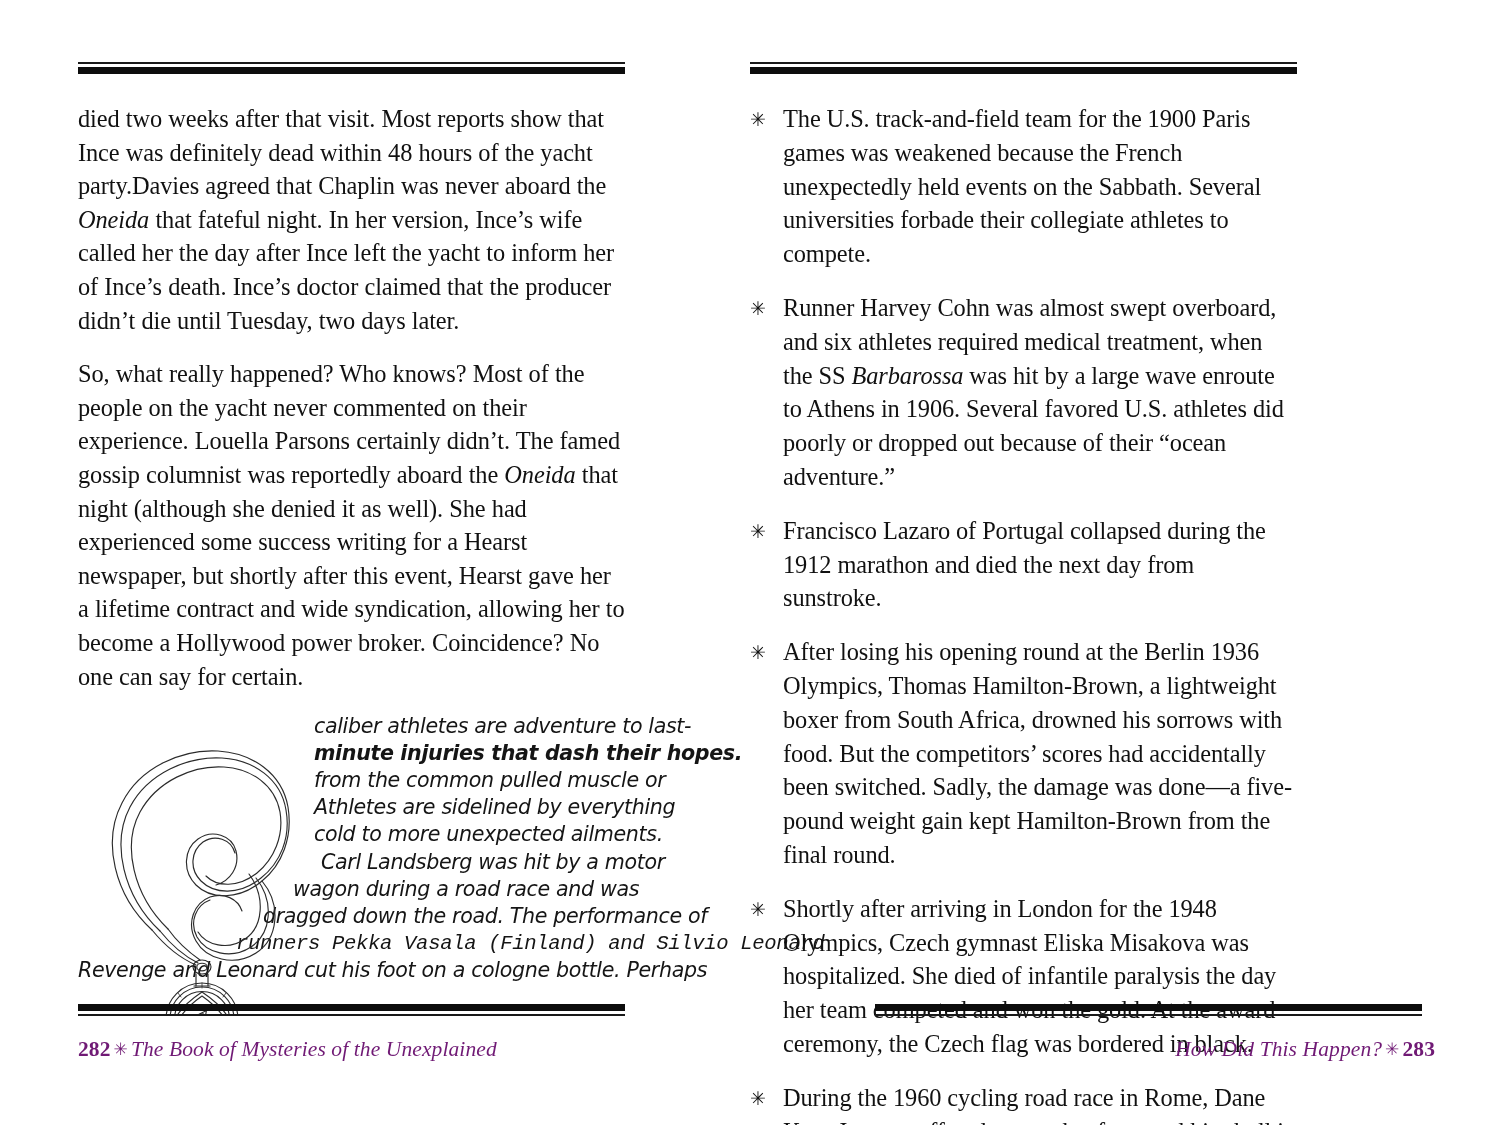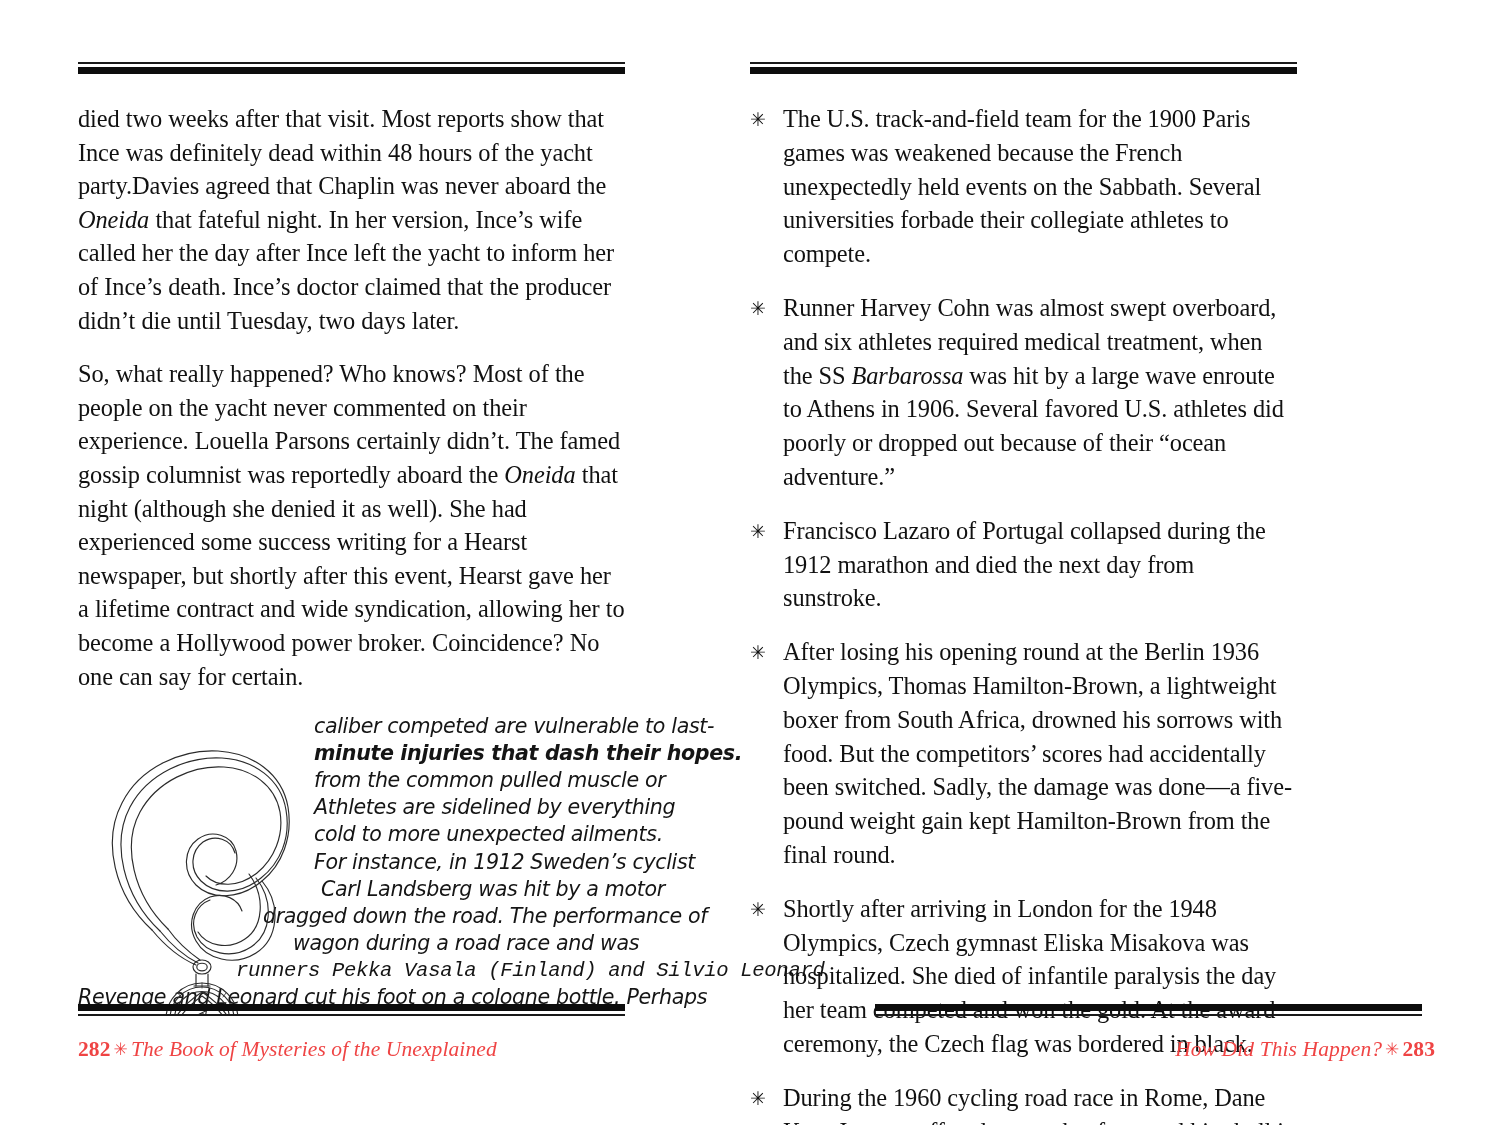--- a/index.html
+++ b/index.html
@@ -156,21 +156,21 @@
   }
 
   
   .folio {
     position: absolute;
     bottom: 46px;
     font-size: 21.5px;
     font-style: italic;
     letter-spacing: 0.1px;
     white-space: nowrap;
-    color: #ef4444;
+    color: #701a75;
   }
   .folio-verso { left: 78px; }
   .folio-recto { right: 65px; }
   .folio .num {
     font-weight: bold;
     font-style: normal;
   }
   .folio .orn {
     font-family: "DejaVu Sans", sans-serif;
     font-style: normal;
@@ -267,29 +267,28 @@
 
             <g stroke-width="0.8">
               <path d="M116 268 L116 273 M140 278 L137 282 M152 304 L147 304 M140 330 L137 326
                        M116 340 L116 335 M92 330 L95 326 M80 304 L85 304 M92 278 L95 282"></path>
             </g>
           </g>
           <text x="116" y="318" text-anchor="middle" font-family="Liberation Serif, serif" font-size="34" fill="none" stroke="#2b2b2b" stroke-width="1.1">1</text>
         </svg>
 
         <div class="intro-lines">
-          <span class="ln i2">caliber competed are vulnerable to last-</span>
+          <span class="ln i2">caliber athletes are adventure to last-</span>
           <span class="ln i3">minute injuries that dash their hopes.</span>
           <span class="ln i5">from the common pulled muscle or</span>
           <span class="ln i4">Athletes are sidelined by everything</span>
           <span class="ln i6">cold to more unexpected ailments.</span>
-          <span class="ln i7">For instance, in 1912 Sweden’s cyclist</span>
           <span class="ln i8">Carl Landsberg was hit by a motor</span>
+          <span class="ln i9">wagon during a road race and was</span>
           <span class="ln i10">dragged down the road. The performance of</span>
-          <span class="ln i9">wagon during a road race and was</span>
           <span class="ln i11">runners Pekka Vasala (Finland) and Silvio Leonard</span>
           <span class="ln i13">Revenge and Leonard cut his foot on a cologne bottle. Perhaps</span>
 
         </div>
       </div>
 
     </div>
 
     <div class="foot-wrap foot-verso rule-foot">
       <div class="thick"></div>

